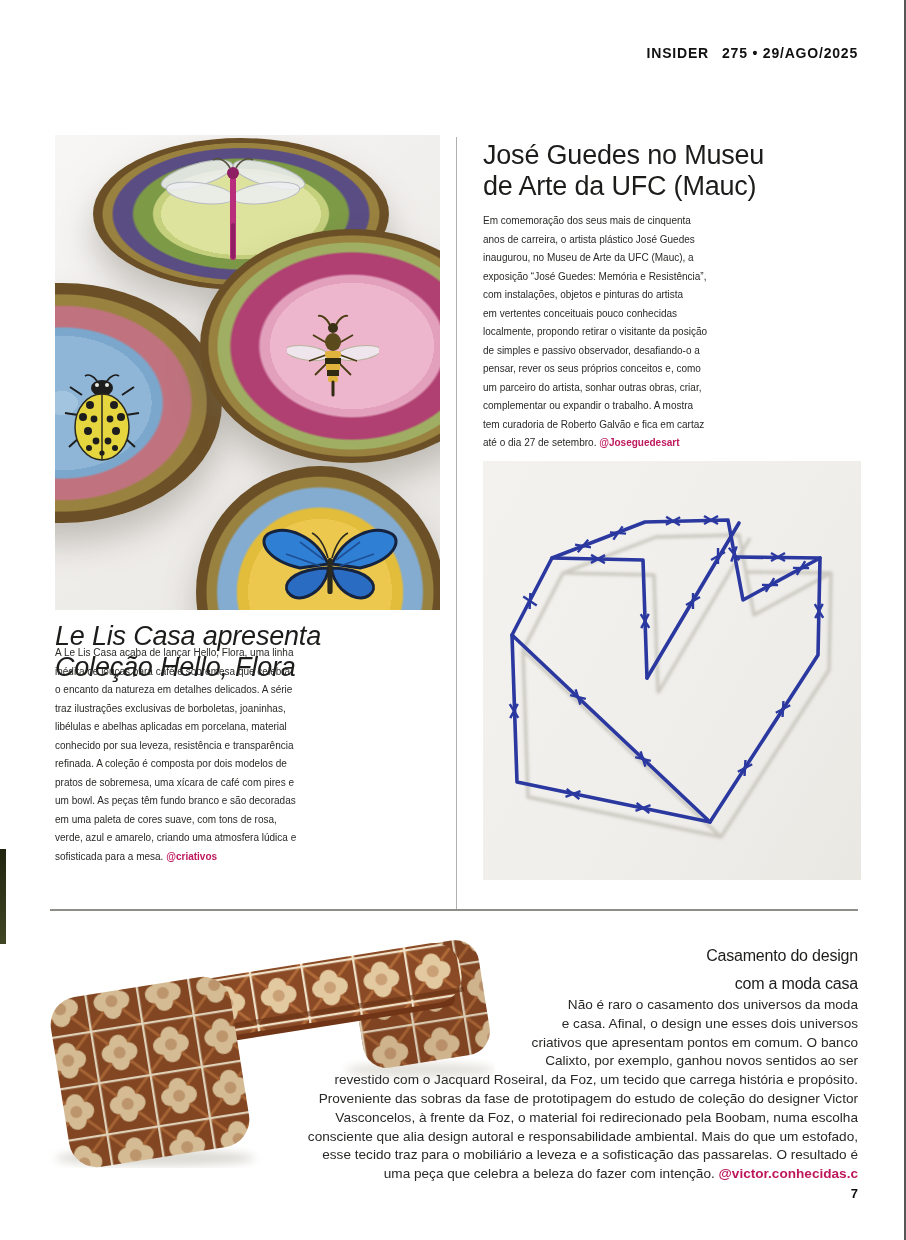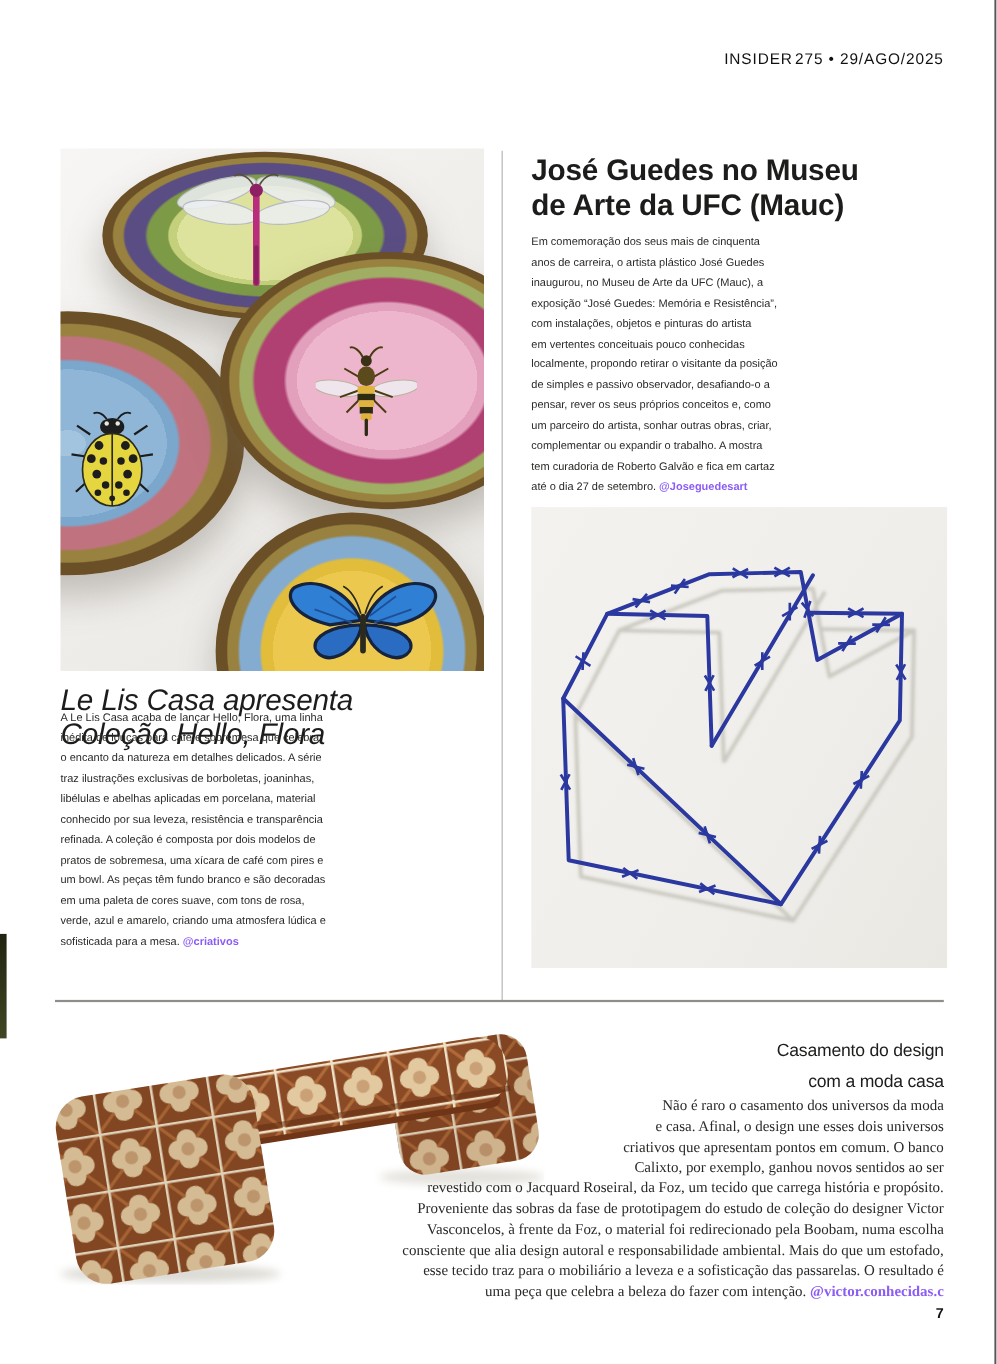--- a/index.html
+++ b/index.html
@@ -9,24 +9,24 @@
   }
   .abs{position:absolute;}
   .title{
     font-size:27px;line-height:31px;letter-spacing:-0.2px;color:#1c1c1a;
     white-space:pre;font-weight:400;
   }
   .body-text{
     font-size:10px;line-height:18.5px;color:#29292.7;color:#292927;
     white-space:pre;
   }
-  .handle{font-weight:bold;color:#8b5cf6;}
+  .handle{font-weight:bold;color:#be185d;}
   #header{top:45px;right:48px;font-size:14px;letter-spacing:0.8px;color:#111;}
-  #header .brand{font-weight:normal;}
-  #header .issue{margin-left:2px;font-weight:400;text-align:right;}
+  #header .brand{font-weight:bold;}
+  #header .issue{margin-left:13px;font-weight:700;text-align:right;}
   #plates-photo{
     left:55px;top:135px;width:385px;height:475px;overflow:hidden;
     background:linear-gradient(140deg,#f7f6f4 0%,#efedea 55%,#e9e7e3 100%);
   }
   .plate{position:absolute;border-radius:50%;box-shadow:0 20px 32px rgba(110,104,92,.35);}
   #plate-green{
     left:38px;top:3px;width:296px;height:152px;
     background:radial-gradient(farthest-side,#dde39c 0 54%,#c5d07d 54% 59%,#7d9a47 60% 72%,#5a4d83 74% 86%,#99813f 87.5% 93%,#6b4f26 94% 100%);
   }
   #plate-blue{
@@ -39,28 +39,28 @@
   }
   #plate-yellow{
     left:141px;top:331px;width:248px;height:252px;
     background:radial-gradient(farthest-side,#ecc94e 0 58%,#e2bc3b 58% 66%,#84abd0 68% 82%,#99813f 84% 91%,#6b4f26 92% 100%);
   }
   .insect{position:absolute;}
   #divider-v{left:456px;top:137px;width:1px;height:773px;background:#b2b0ac;}
   #rule-h{left:50px;top:909px;width:808px;height:2px;background:#8f8d89;}
   #left-title{left:55px;top:621px;font-style:italic;}
   #left-body{left:55px;top:644px;}
-  #right-title{left:483px;top:140px;font-weight:bold;}
+  #right-title{left:483px;top:140px;}
   #right-body{left:483px;top:212px;}
   #artwork-photo{
     left:483px;top:461px;width:378px;height:419px;
     background:linear-gradient(120deg,#f3f2ee 0%,#efeeea 60%,#e9e8e3 100%);
   }
   #bottom-title{right:48px;top:942px;font-size:16px;line-height:28px;text-align:right;}
-  #bottom-body{right:48px;top:996px;text-align:right;font-size:13.6px;line-height:18.8px;font-family:Liberation Serif, serif;}
+  #bottom-body{right:48px;top:996px;text-align:right;font-size:13.6px;line-height:18.8px;}
   #bench-photo{left:45px;top:918px;width:450px;height:250px;}
   #page-number{right:48px;top:1186px;font-size:13px;font-weight:bold;color:#111;}
   #edge-right{right:0;top:0;width:2px;height:1240px;background:#575757;}
   #edge-left{left:0;top:849px;width:6px;height:95px;background:linear-gradient(#20240f,#414724);}
 </style>
 </head>
 <body>
 
 <div class="abs" id="edge-right"></div>
 <div class="abs" id="edge-left"></div>

